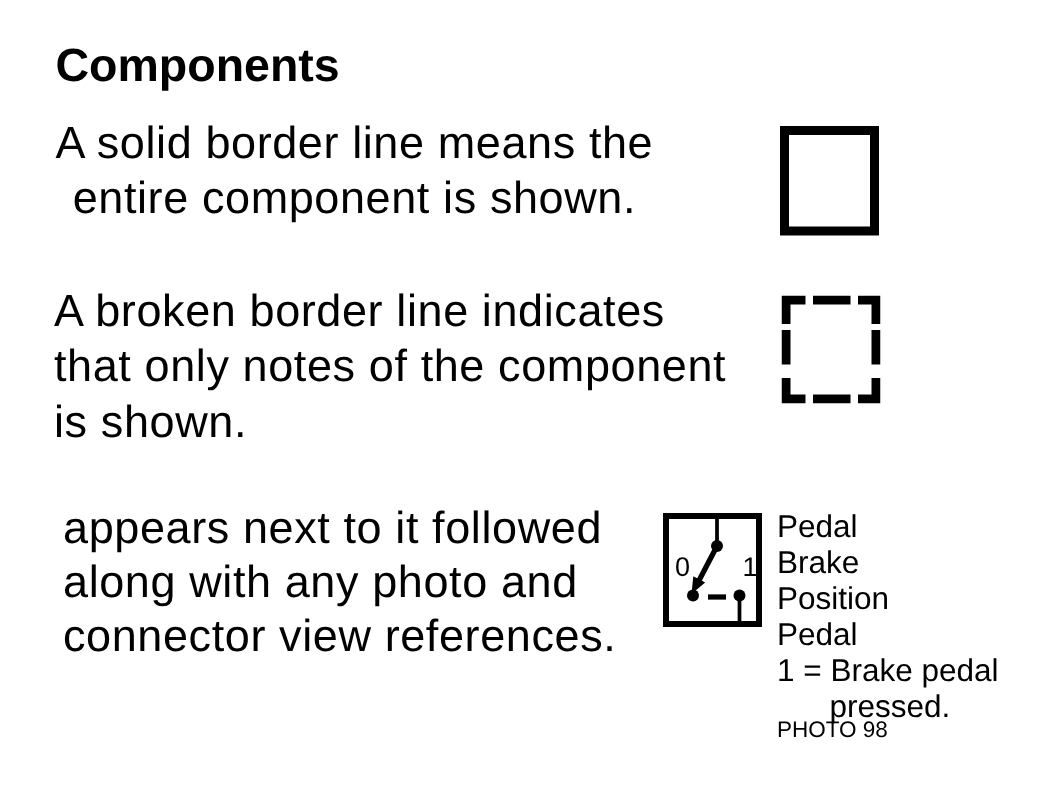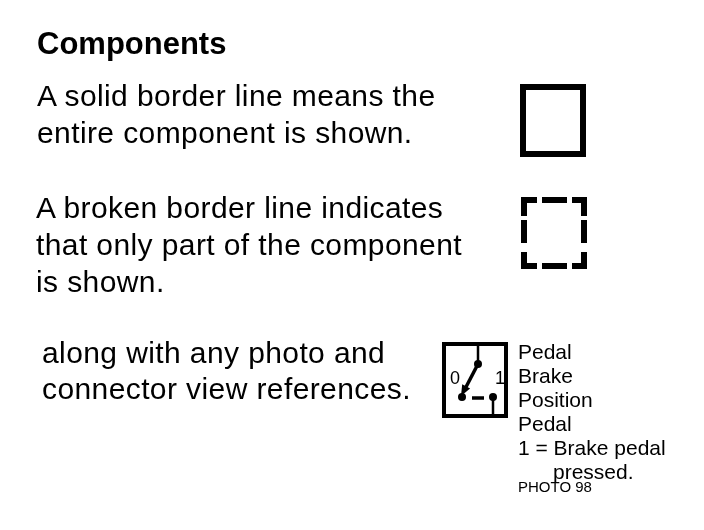--- a/index.html
+++ b/index.html
@@ -21,21 +21,21 @@
     line-height: 38px;
     white-space: nowrap;
   }
   .para {
     position: absolute;
     font-size: 30px;
     line-height: 37px;
     letter-spacing: 0.4px;
     white-space: nowrap;
   }
-  #para-solid  { left: 37px; top: 77px; }
+  #para-solid  { left: 37px; top: 77px; text-align: center; }
   #para-broken { left: 36px; top: 189px; }
   #para-naming { left: 42px; top: 335px; line-height: 36px; }
   .solid-box {
     position: absolute;
     left: 520px; top: 84px;
     width: 66px; height: 73px;
     border: 6px solid #000000;
     box-sizing: border-box;
     background: #ffffff;
   }
@@ -85,36 +85,37 @@
 
   <div class="para" id="para-solid">
     <div>A solid border line means the</div>
     <div>entire component is shown.</div>
   </div>
 
   <div class="solid-box"></div>
 
   <div class="para" id="para-broken">
     <div>A broken border line indicates</div>
-    <div>that only part of the component</div>
+    <div>that only notes of the component</div>
     <div>is shown.</div>
   </div>
 
   <svg class="dashed-box" width="66" height="72" viewBox="0 0 66 72">
     <path d="M3,19 V3 H16"></path>
     <path d="M21,3 H46"></path>
     <path d="M51,3 H63 V19"></path>
     <path d="M3,23 V46"></path>
     <path d="M63,23 V46"></path>
     <path d="M3,55 V69 H16"></path>
     <path d="M21,69 H46"></path>
     <path d="M51,69 H63 V55"></path>
   </svg>
 
   <div class="para" id="para-naming">
+    <div>appears next to it followed</div>
     <div>along with any photo and</div>
     <div>connector view references.</div>
   </div>
 
   <svg class="switch-sym" width="66" height="76" viewBox="0 0 66 76">
     <rect class="stroke" x="2" y="2" width="62" height="72" stroke-width="4"></rect>
     <line class="stroke" x1="36" y1="4" x2="36" y2="22" stroke-width="2.5"></line>
     <circle class="fillblk" cx="36" cy="22" r="4"></circle>
     <line class="stroke" x1="36" y1="22" x2="24" y2="45" stroke-width="3.5"></line>
     <polygon class="fillblk" points="19,54 28.1,46.4 20.2,42.2"></polygon>

